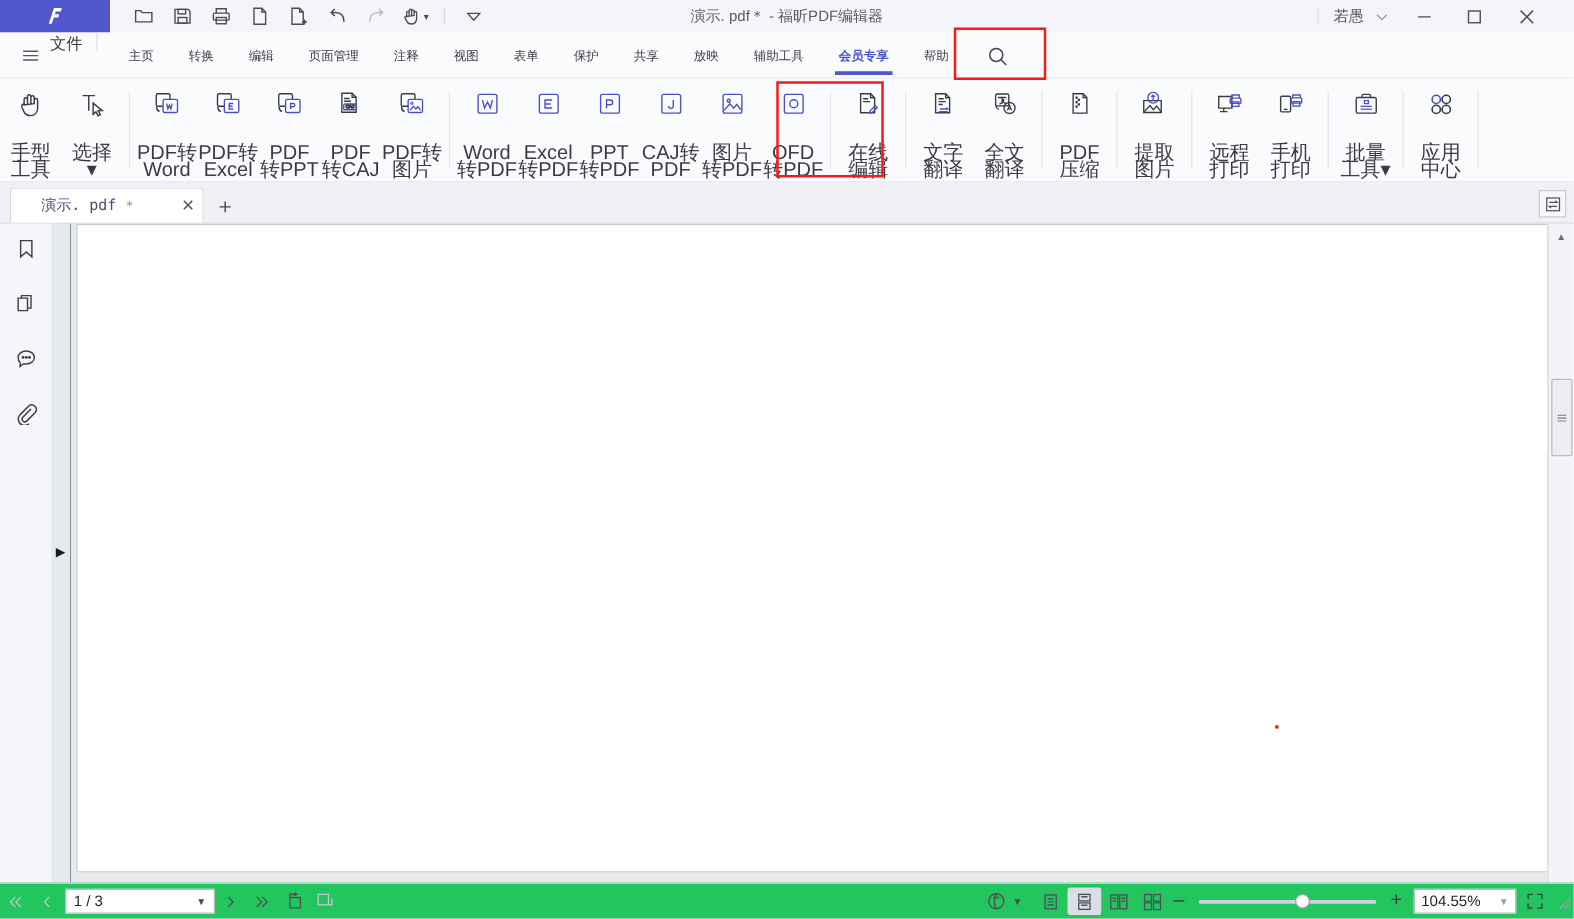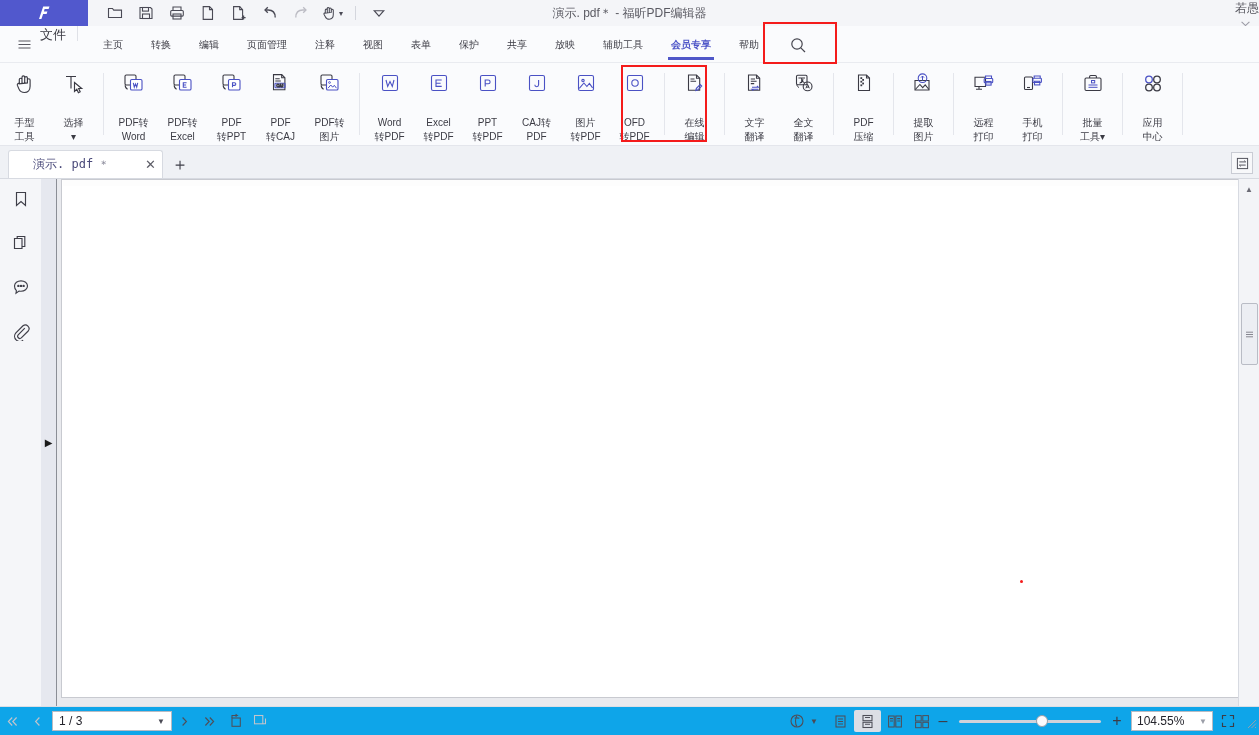--- a/index.html
+++ b/index.html
@@ -29,21 +29,21 @@
     color:#4a4a55;
   }
   .qat-btn.dim { color:#bcbcc4; }
   .qat-sep { width:1px; height:14px; background:#d4d6dd; margin:0 5px; }
   .title-text {
     position:absolute; left:0; right:0; top:0; height:26px;
     display:flex; align-items:center; justify-content:center;
     font-size:12px; color:#5a5a62; pointer-events:none;
   }
   .tb-right {
-    position:absolute; right:0; top:0; height:26px; display:flex; align-items:flex-end;flex-direction:column;
+    position:absolute; right:16px; top:0; height:26px; display:flex; align-items:center;
   }
   .tb-sep { width:1px; height:14px; background:#d8dae0; margin:0 12px 0 4px; }
   .user-name { font-size:12px; color:#53535b; }
   .user-caret { width:28px; height:26px; display:flex;align-items:center;justify-content:center; color:#9a9aa4; }
   .win-btn { width:40px; height:26px; display:flex; align-items:center; justify-content:center; color:#4a4a55; }
   .win-btn.close { width:44px; }
 
   
   .menubar {
     position:absolute; left:0; top:26px; width:1259px; height:37px;
@@ -76,21 +76,21 @@
     display:flex; align-items:flex-start; padding-top:2px;
   }
   .rgroup { display:flex; align-items:flex-start; height:79px; }
   .rsep { width:1px; height:62px; background:#e4e6ec; margin:8px 5px 0 5px; }
   .ritem {
     width:49px; min-width:49px; height:78px; display:flex; flex-direction:column;
     align-items:center; padding-top:6px; cursor:default;
   }
   .ritem .ico { height:30px; display:flex; align-items:center; justify-content:center; }
   .ritem .lb {
-    font-size:10px; color:#3b3b44; line-height:14px; text-align:center;
+    font-size:16px; color:#3b3b44; line-height:14px; text-align:center;
     margin-top:19px; letter-spacing:0;
   }
   .caret-lbl { display:inline-block; }
   .tool-outline {
     position:absolute; left:621px; top:65px; width:86px; height:77px;
     border:2px solid #f41b1b; pointer-events:none; z-index:30;
   }
   .ribbon-collapse {
     position:absolute; right:8px; top:120px; color:#8d8d98;
   }
@@ -155,21 +155,21 @@
   .vs-up { position:absolute; top:0; left:0; width:20px; height:20px; display:flex; align-items:center; justify-content:center; color:#6b6b75; font-size:8px;}
   .vs-thumb {
     position:absolute; left:2px; top:124px; width:17px; height:62px;
     background:#eceef3; border:1px solid #b9bcc5; border-radius:2px;
     display:flex; align-items:center; justify-content:center; color:#7a7a85; font-size:9px;
   }
 
   
   .status {
     position:absolute; left:0; bottom:0; width:1259px; height:29px;
-    background:#0ea5e9; border-top:1px solid #dcdee4;
+    background:#22c55e; border-top:1px solid #dcdee4;
     display:flex; align-items:center;
   }
   .st-btn { width:25px; height:29px; display:flex; align-items:center; justify-content:center; color:#6a6a74; }
   .st-btn.dim { color:#c2c4cb; }
   .st-btn.dark { color:#4e4e58; }
   .pagebox {
     width:120px; height:20px; background:#fff; border:1px solid #b8bbc3;
     display:flex; align-items:center; padding:0 6px; margin-left:2px;
     font-size:12px; color:#24242c; position:relative;
   }

